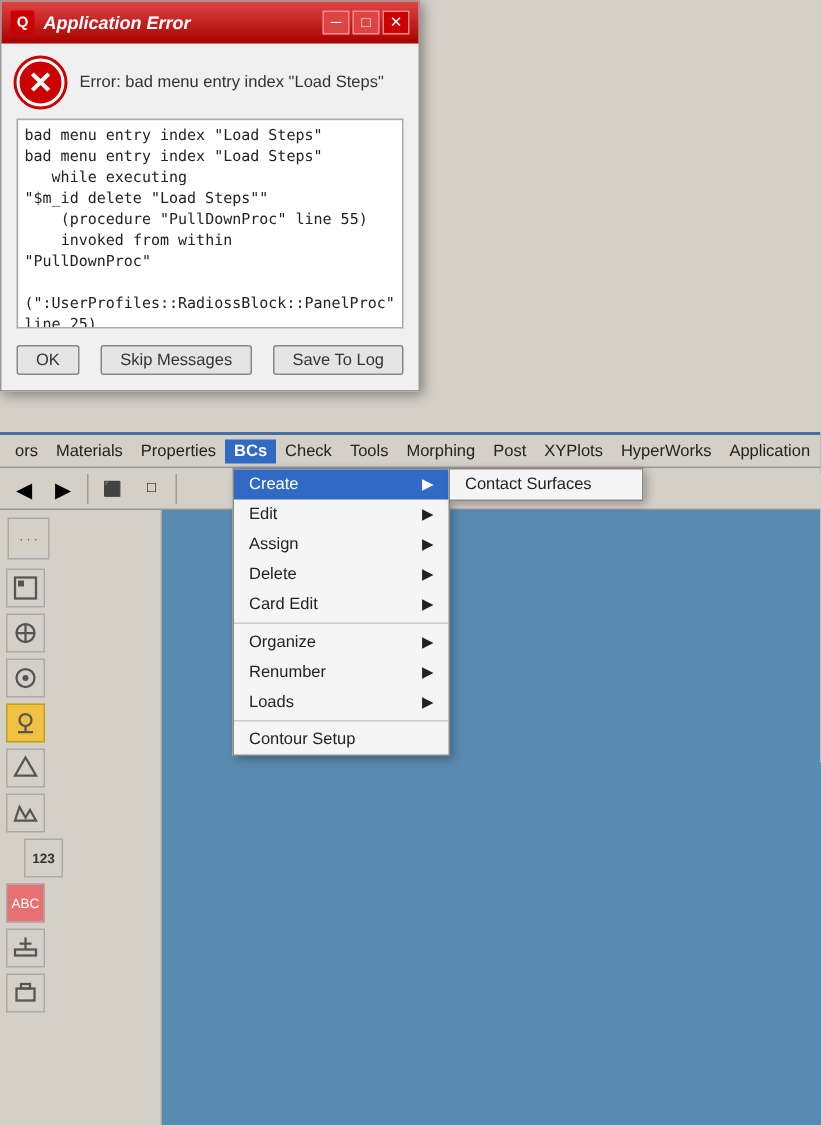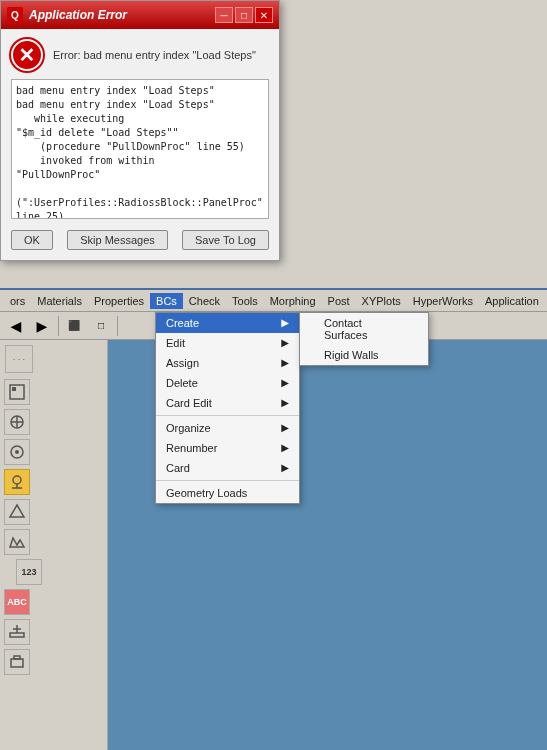--- a/index.html
+++ b/index.html
@@ -219,21 +219,21 @@
       border: 1px solid #888;
       box-shadow: 2px 2px 6px rgba(0,0,0,0.3);
       z-index: 200;
       width: 145px;
     }
     .dropdown-item {
       padding: 4px 10px;
       font-size: 11px;
       cursor: pointer;
       display: flex;
-      align-items: flex-start;
+      align-items: flex-end;
       justify-content: space-between;
       color: #222;
     }
     .dropdown-item:hover, .dropdown-item.highlighted {
       background: #316ac5;
       color: white;
     }
     .dropdown-item .arrow {
       font-size: 10px;
     }
@@ -248,21 +248,21 @@
       position: absolute;
       top: 312px;
       left: 299px;
       background: #f5f5f5;
       border: 1px solid #888;
       box-shadow: 2px 2px 6px rgba(0,0,0,0.3);
       z-index: 210;
       width: 130px;
     }
     .submenu-item {
-      padding: 4px 24px;
+      padding: 4px 10px;
       font-size: 11px;
       cursor: pointer;
       color: #222;
     }
 
     
     .app-bg {
       position: absolute;
       top: 288px;
       left: 0;
@@ -306,20 +306,21 @@
     .panel-icon-group {
       display: flex;
       flex-direction: column;
       gap: 2px;
       padding: 2px;
     }
 
     .bc-active {
       background: #316ac5 !important;
       color: white !important;
+      font-weight: bold;
     }
   </style>
 </head>
 <body>
 
 <div class="app-bg"></div>
 
 <div class="window-title-partial">
   <span class="window-title-text">Untitled - HyperWorks v13.0 - St</span>
 </div>
@@ -385,21 +386,21 @@
     </div>
     <div class="panel-icon" style="width:26px;height:26px;margin:1px 2px;">
       <svg width="18" height="18" viewBox="0 0 18 18">
           <path d="M2 14 L5 5 L9 12 L12 7 L16 14 Z" fill="none" stroke="#555" stroke-width="1.5"></path>
         </svg>
     </div>
     <div class="panel-icon" style="width:26px;height:26px;margin:1px 14px;">
       <span style="font-size:9px;font-weight:bold;color:#333">123</span>
     </div>
     <div class="panel-icon" style="width:26px;height:26px;margin:1px 2px; background:#e87070;">
-      <span style="font-size:9px;font-weight:bold;color:white">ABC</span>
+      <span style="font-size:9px;font-weight:normal;color:white">ABC</span>
     </div>
     <div class="panel-icon" style="width:26px;height:26px;margin:1px 2px;">
       <svg width="18" height="18" viewBox="0 0 18 18">
           <rect x="2" y="10" width="14" height="4" fill="none" stroke="#555" stroke-width="1.5"></rect>
           <line x1="9" y1="2" x2="9" y2="10" stroke="#555" stroke-width="1.5"></line>
           <line x1="5" y1="6" x2="13" y2="6" stroke="#555" stroke-width="1.5"></line>
         </svg>
     </div>
     <div class="panel-icon" style="width:26px;height:26px;margin:1px 2px;">
       <svg width="18" height="18" viewBox="0 0 18 18">
@@ -436,32 +437,31 @@
   <div class="dropdown-separator"></div>
   <div class="dropdown-item">
     <span>Organize</span>
     <span class="arrow">▶</span>
   </div>
   <div class="dropdown-item">
     <span>Renumber</span>
     <span class="arrow">▶</span>
   </div>
   <div class="dropdown-item">
-    <span>Card</span>
+    <span>Loads</span>
     <span class="arrow">▶</span>
   </div>
   <div class="dropdown-separator"></div>
   <div class="dropdown-item">
-    <span>Geometry Loads</span>
+    <span>Contour Setup</span>
   </div>
 </div>
 
 <div class="submenu">
   <div class="submenu-item">Contact Surfaces</div>
-  <div class="submenu-item">Rigid Walls</div>
 </div>
 
 <div class="error-dialog">
   <div class="error-title-bar">
     <div class="error-title-left">
       <div class="error-title-icon">Q</div>
       <span class="error-title-text">Application Error</span>
     </div>
     <div class="error-title-controls">
       <div class="title-btn">─</div>

